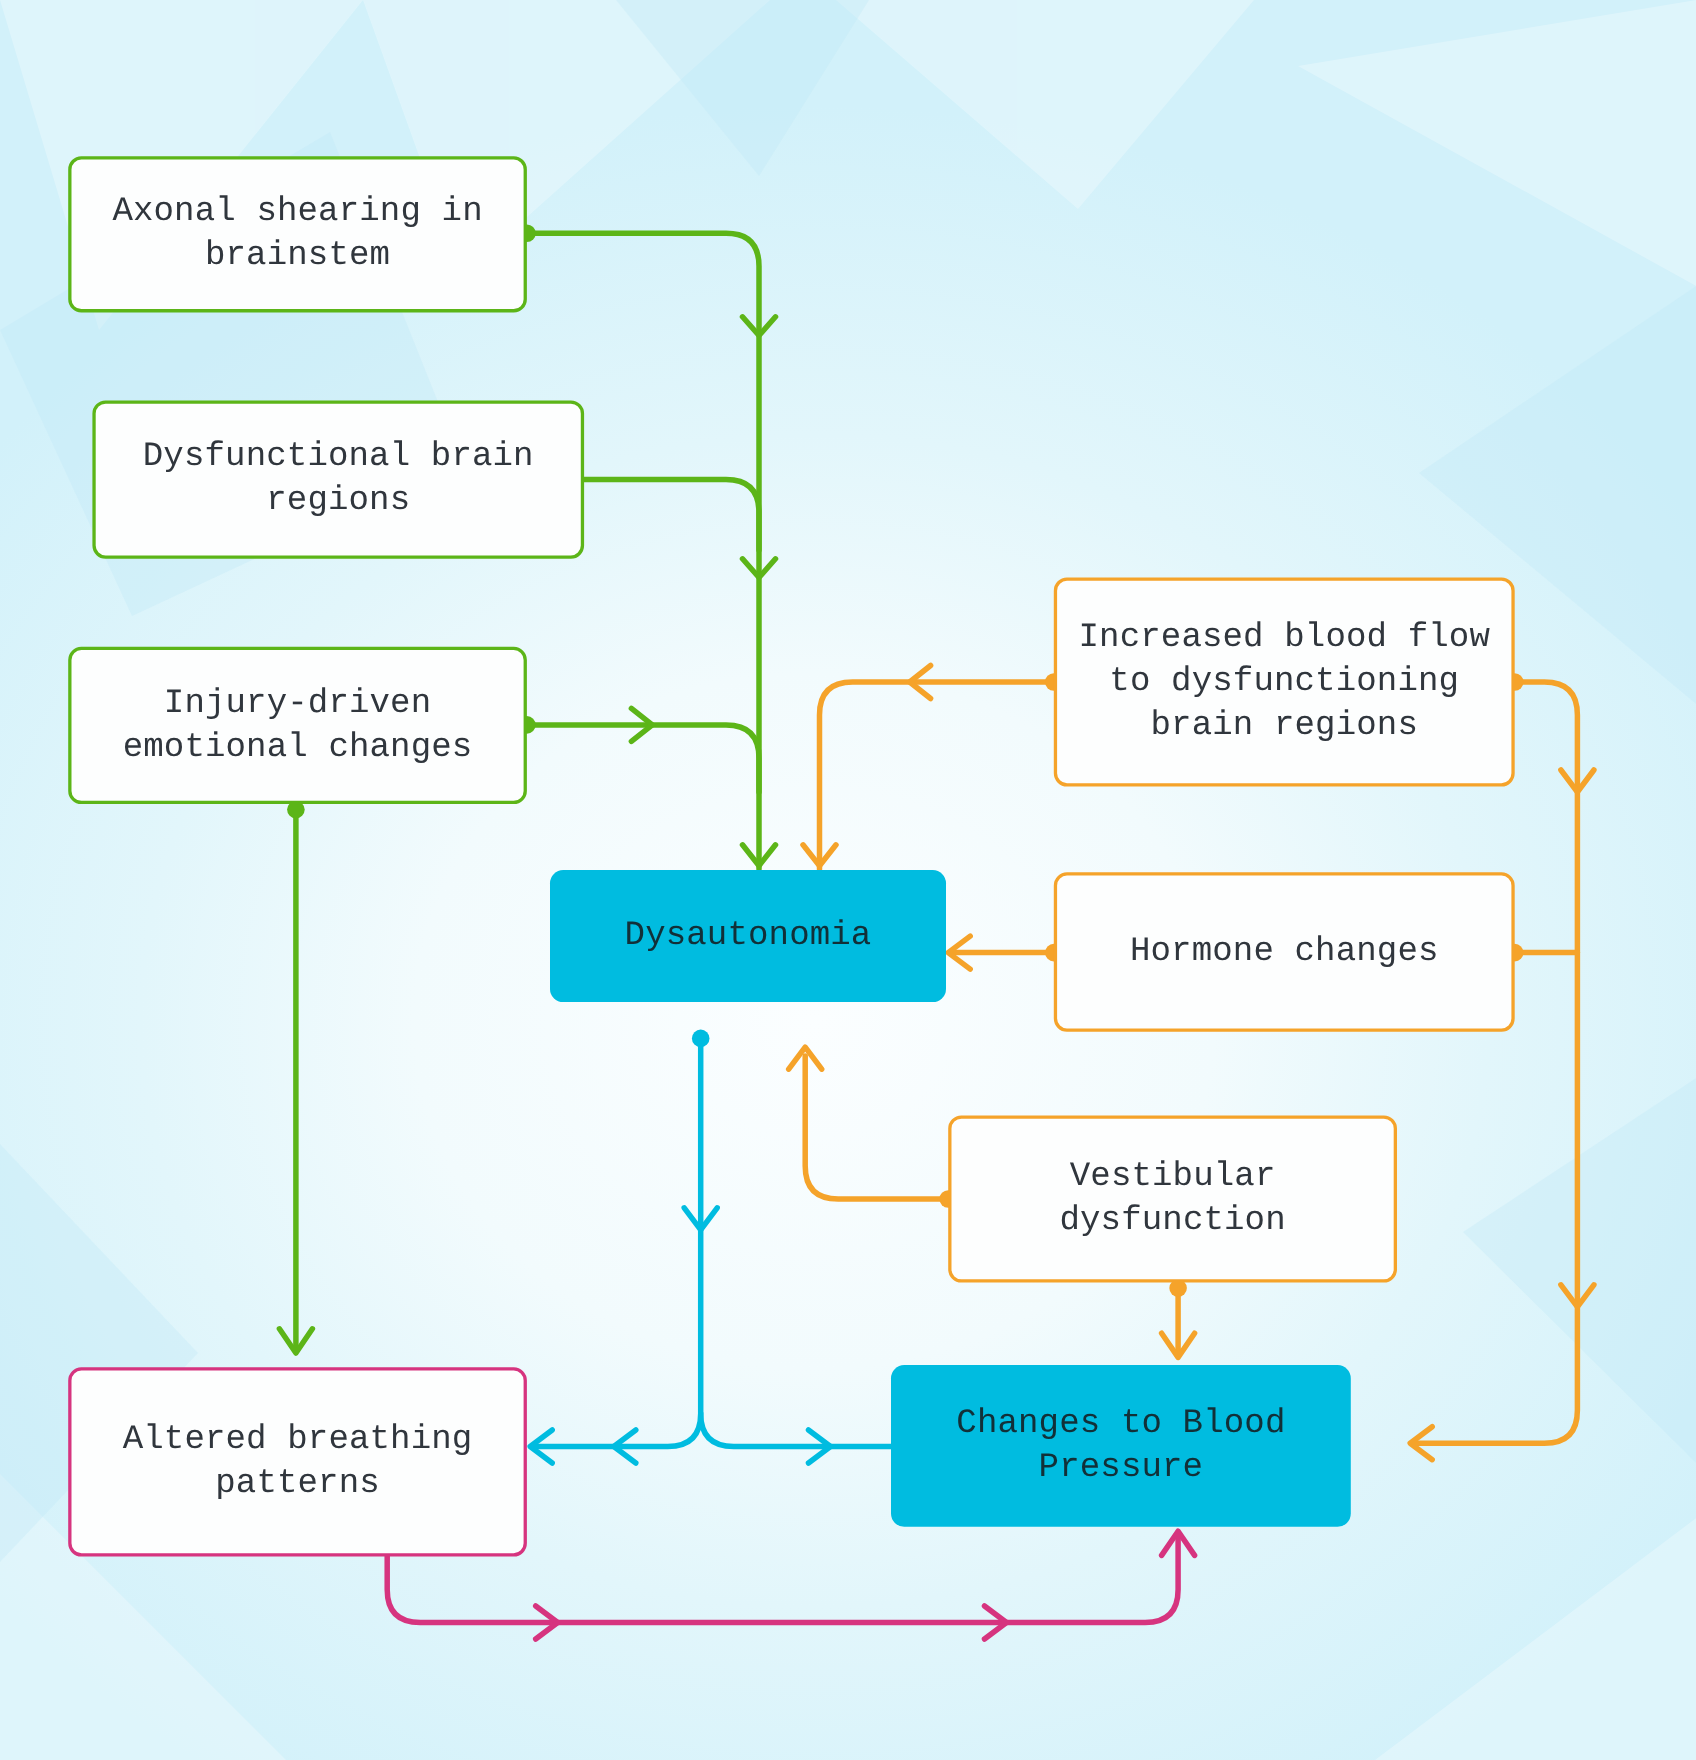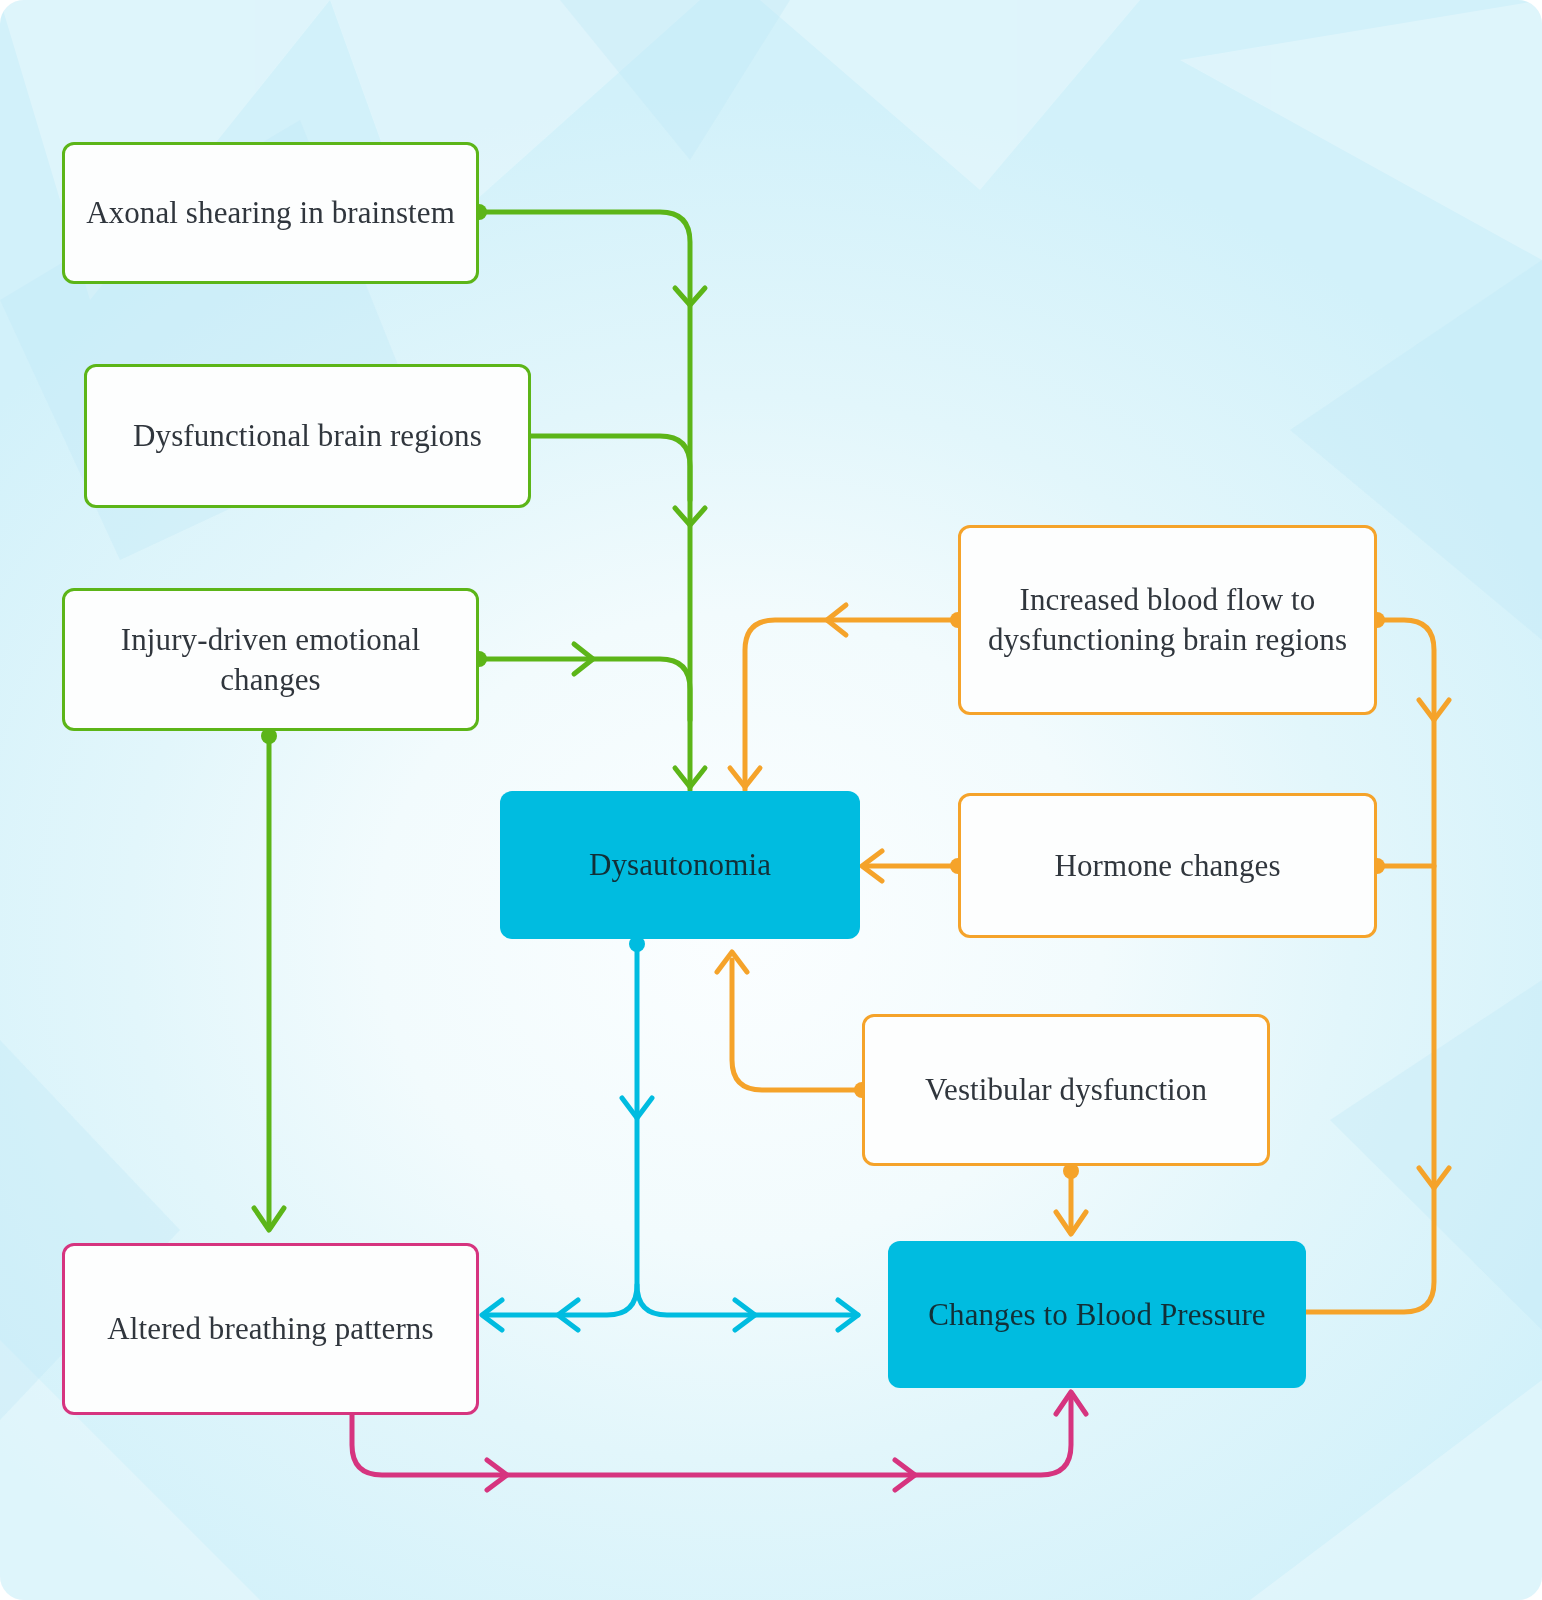--- a/index.html
+++ b/index.html
@@ -6,25 +6,24 @@
   html, body {
     margin: 0;
     padding: 0;
     background: #ffffff;
   }
   #canvas {
     position: relative;
     width: 1542px;
     height: 1600px;
     overflow: hidden;
-    font-family: Liberation Serif, serif;
+    font-family: Liberation Mono, monospace;
     background:
       radial-gradient(ellipse 62% 52% at 48% 58%, #fbfeff 0%, #f2fbfd 38%, #e2f6fb 64%, #d2f1fa 100%),
       linear-gradient(135deg, #d6f4fb 0%, #e9fafd 45%, #d0f0fa 100%);
-    border-radius: 24px;
   }
   #poly {
     position: absolute;
     inset: 0;
     width: 100%;
     height: 100%;
     pointer-events: none;
   }
   #wires {
     position: absolute;
@@ -186,21 +185,21 @@
   </div>
 
   <div class="node node-outline" style="left:862px; top:1014px; width:408px; height:152px; border-color:#f5a32a;">
     <span>Vestibular dysfunction</span>
   </div>
 
   <div class="node node-outline" style="left:62px; top:1243px; width:417px; height:172px; border-color:#d6347f;">
     <span>Altered breathing patterns</span>
   </div>
 
-  <div class="node node-solid" style="left:500px; top:791px; width:360px; height:148px; background:#00bce0;">
+  <div class="node node-solid" style="left:500px; top:791px; width:360px; height:120px; background:#00bce0;">
     <span>Dysautonomia</span>
   </div>
 
-  <div class="node node-solid" style="left:888px; top:1241px; width:418px; height:147px; background:#00bce0;">
+  <div class="node node-solid" style="left:810px; top:1241px; width:418px; height:147px; background:#00bce0;">
     <span>Changes to Blood Pressure</span>
   </div>
 
 </div>
 
 </body></html>

